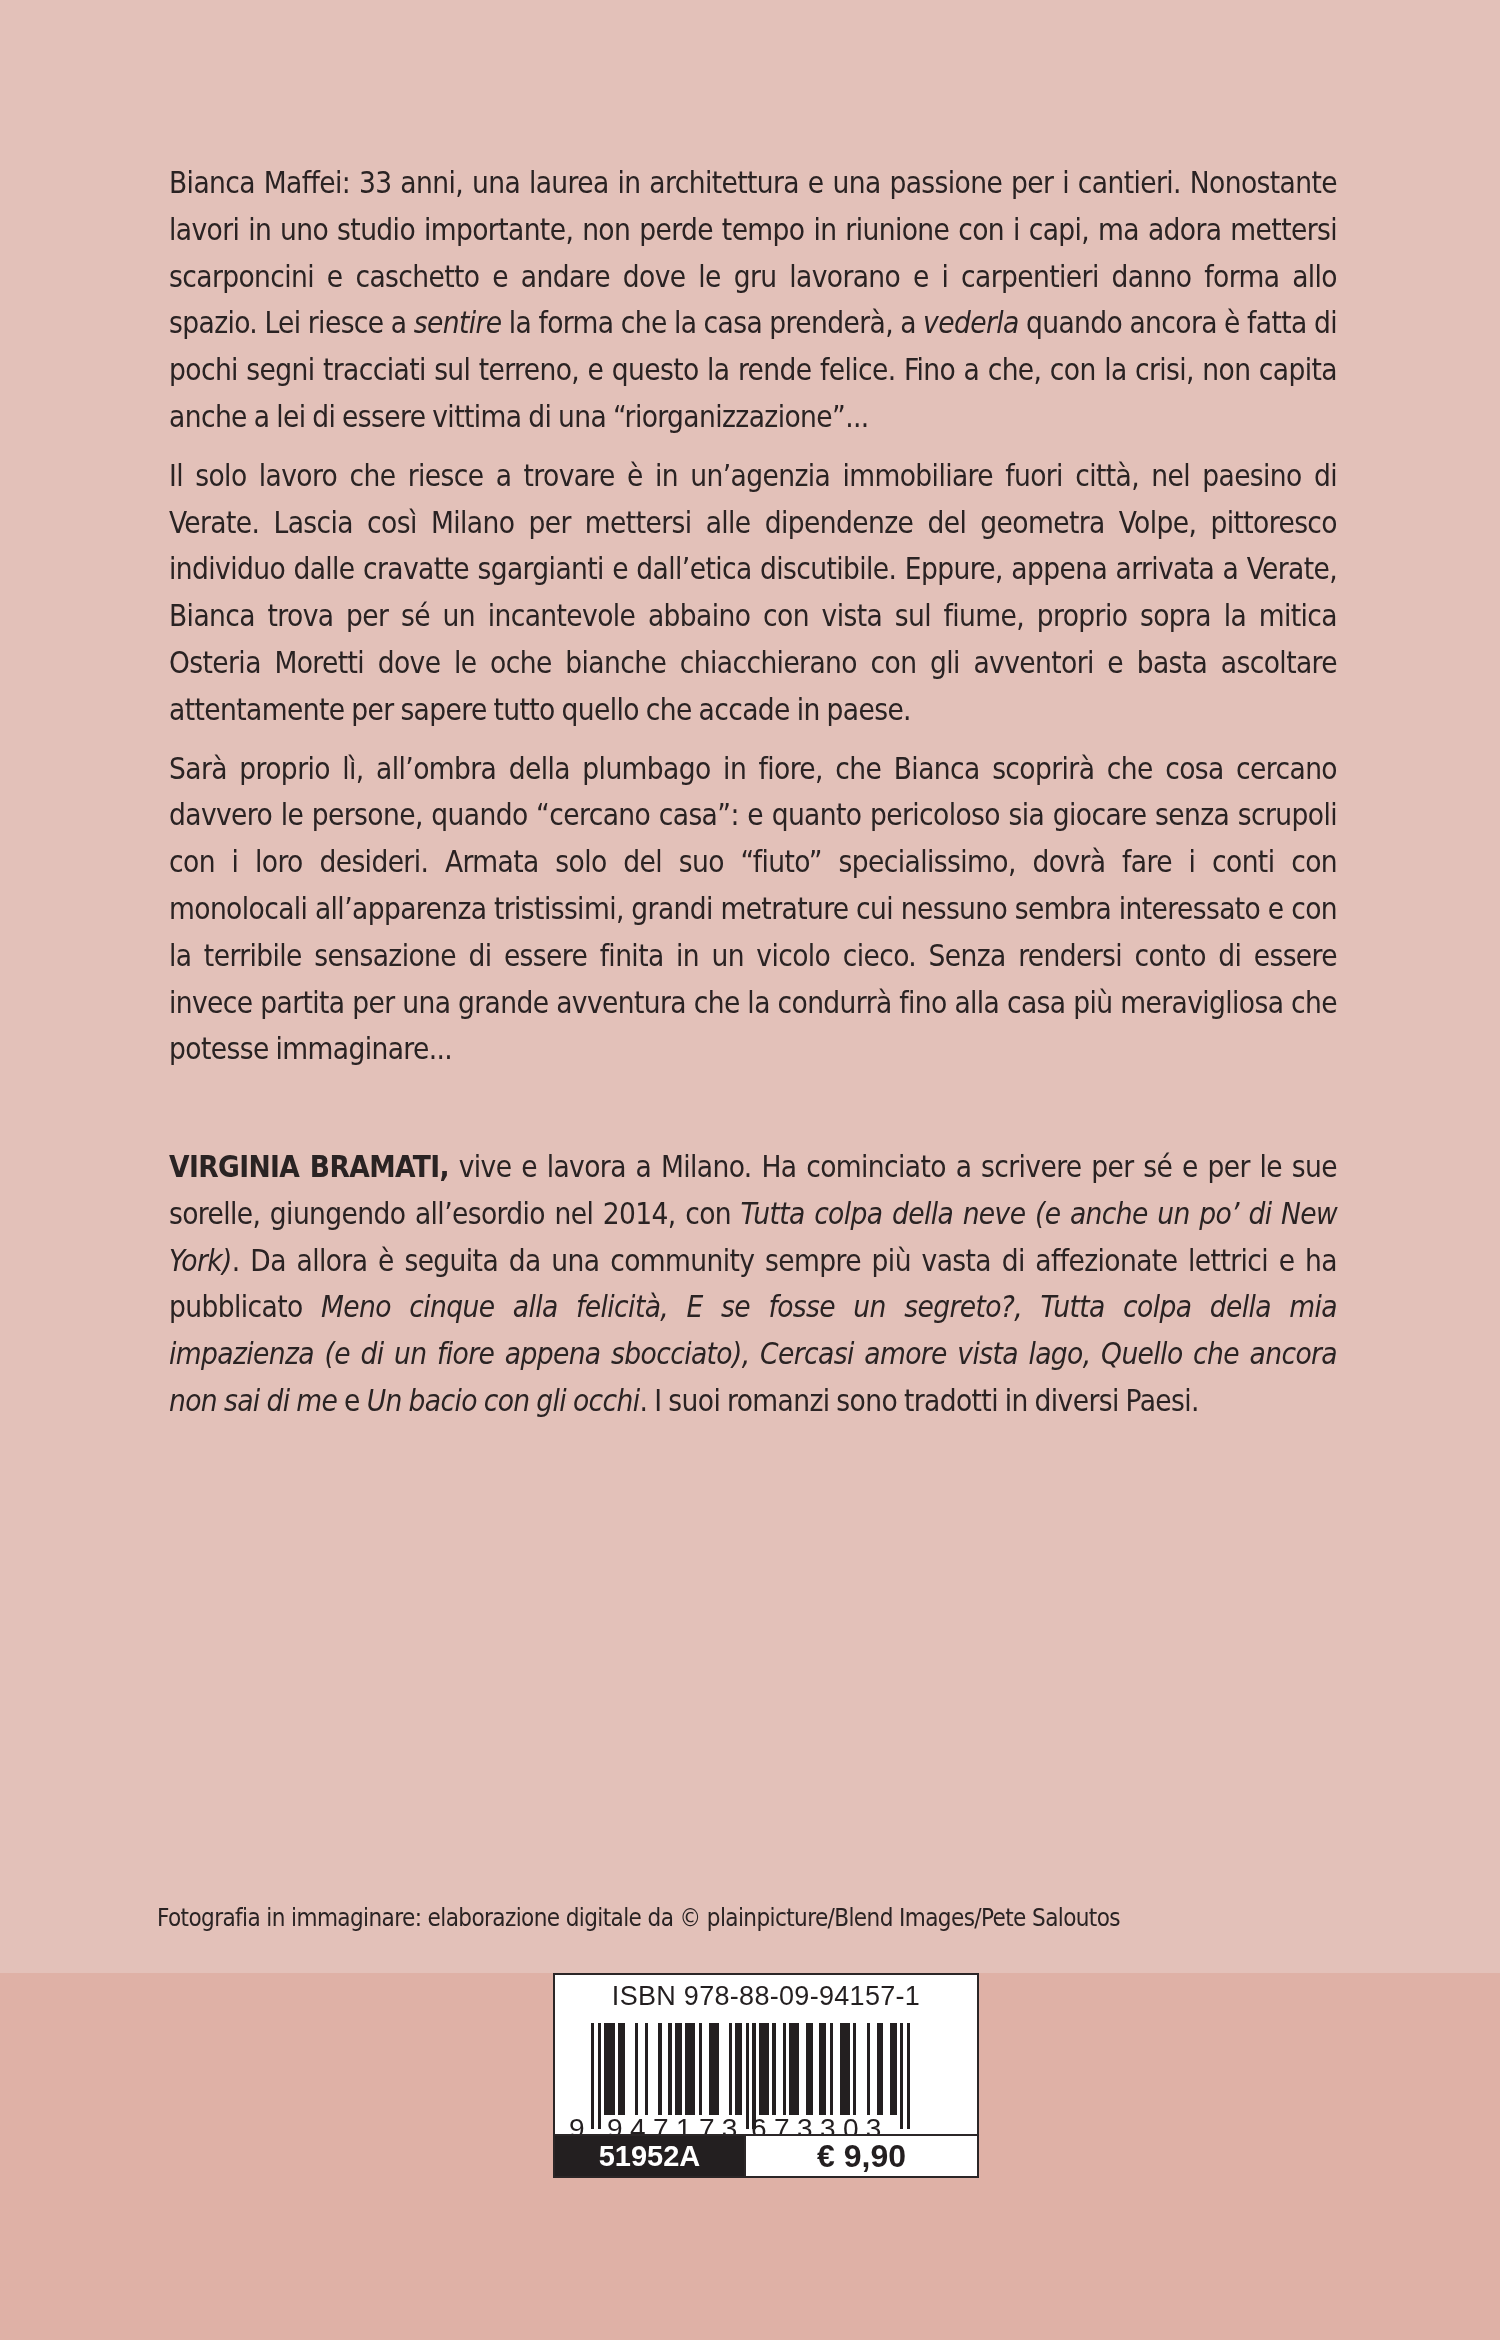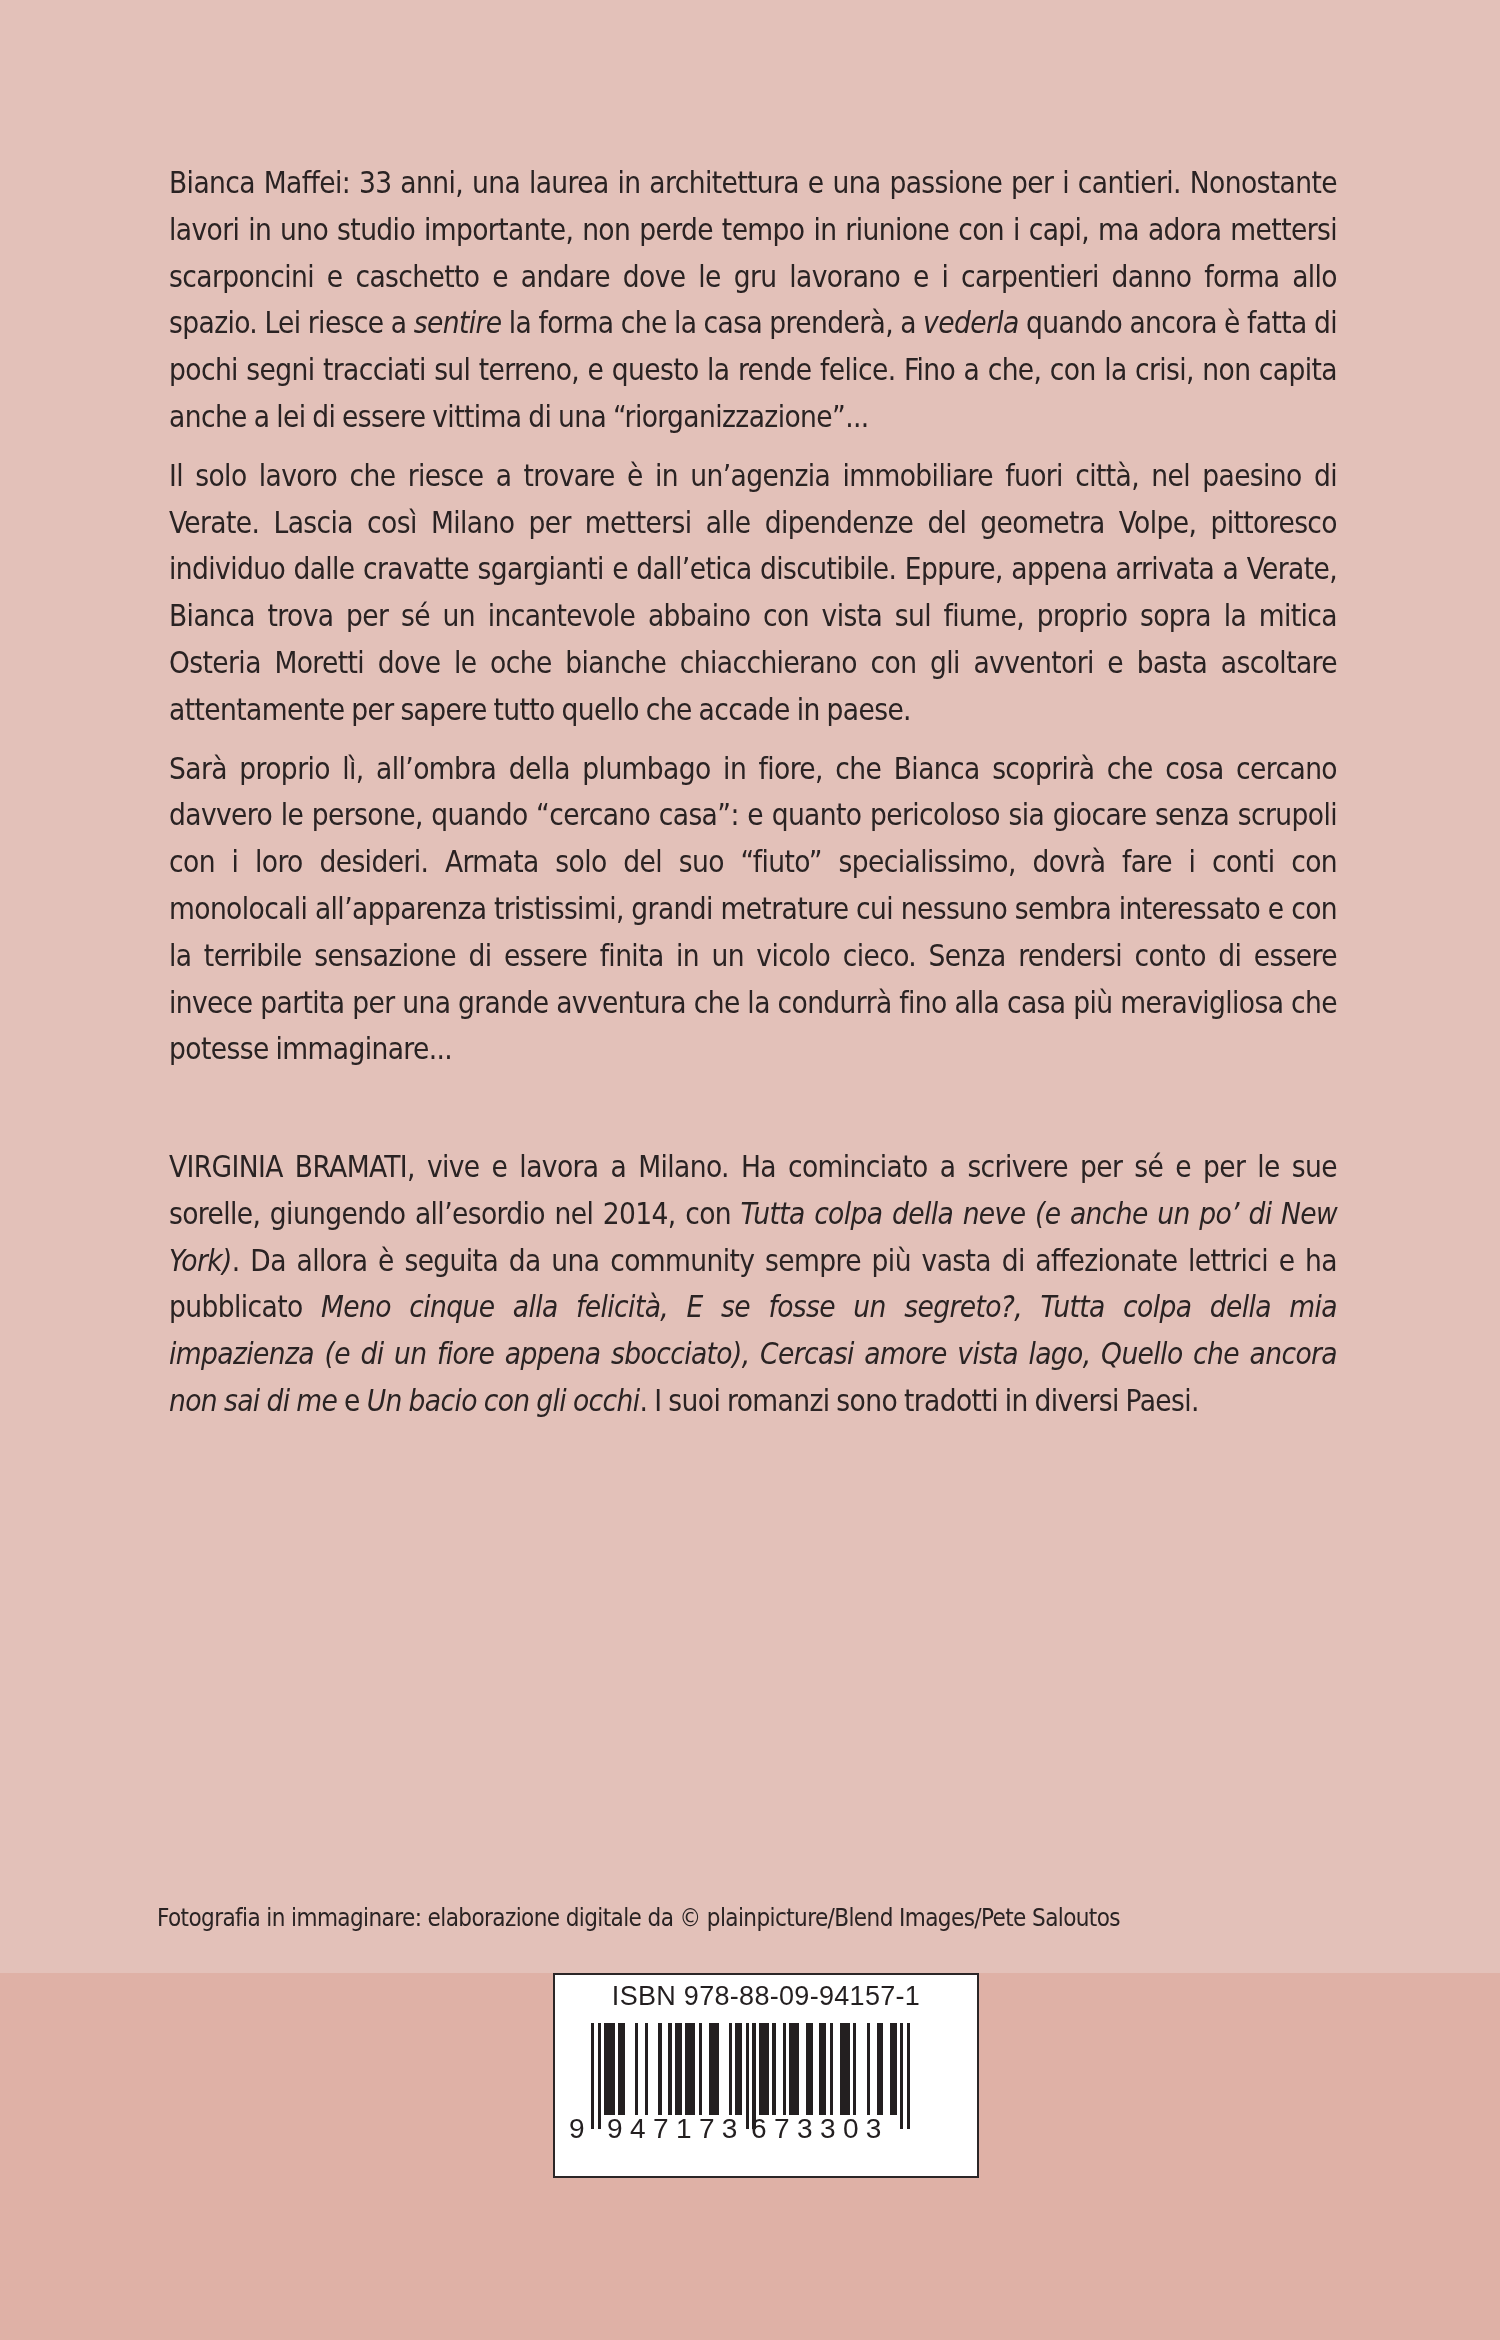--- a/index.html
+++ b/index.html
@@ -13,21 +13,21 @@
     .bottom-band { position: absolute; left: 0; top: 1973px; width: 1500px; height: 367px; background: #dfb1a6; }
     .blurb {
       position: absolute; left: 157px; top: 148px; width: 1192px;
       font-size: 29.5px; line-height: 46.8px; letter-spacing: -0.6px;
       text-align: justify; word-spacing: -1px;
       font-family: "DejaVu Sans Condensed", "DejaVu Sans", sans-serif;
     }
     .blurb p { margin: 12px; }
     .blurb .gap { height: 46.8px; }
     .blurb em { font-style: italic; }
-    .blurb strong { font-weight: normal; }
+    .blurb strong { font-weight: bold; }
     .credit {
       position: absolute; left: 157px; top: 1904px;
       font-size: 24px; letter-spacing: -0.6px; white-space: nowrap;
       font-family: "DejaVu Sans Condensed", "DejaVu Sans", sans-serif;
     }
     .barcode-box {
       position: absolute; left: 553px; top: 1973px; width: 426px; height: 205px;
       background: #ffffff; border: 2px solid #2b2627; box-sizing: border-box;
       font-family: "Liberation Sans", sans-serif; color: #231f20;
     }
@@ -94,13 +94,17 @@
       <div class="bar" style="left: 298.08px; width: 3.36px; top: 48px; height: 92px;"></div>
       <div class="bar" style="left: 311.52px; width: 3.36px; top: 48px; height: 92px;"></div>
       <div class="bar" style="left: 321.6px; width: 6.72px; top: 48px; height: 92px;"></div>
       <div class="bar" style="left: 335.04px; width: 6.72px; top: 48px; height: 92px;"></div>
       <div class="bar" style="left: 345.12px; width: 3.36px; top: 48px; height: 106px;"></div>
       <div class="bar" style="left: 351.84px; width: 3.36px; top: 48px; height: 106px;"></div>
     </div>
   <div class="digits" style="left:14px;">9</div>
   <div class="digits" style="left:52px; letter-spacing:7.4px;">947173</div>
   <div class="digits" style="left:196px; letter-spacing:7.4px;">673303</div>
+  <div class="bottom-row">
+    <div class="code-cell">51952A</div>
+    <div class="price-cell">€ 9,90</div>
+  </div>
 </div>
 
 </body></html>

